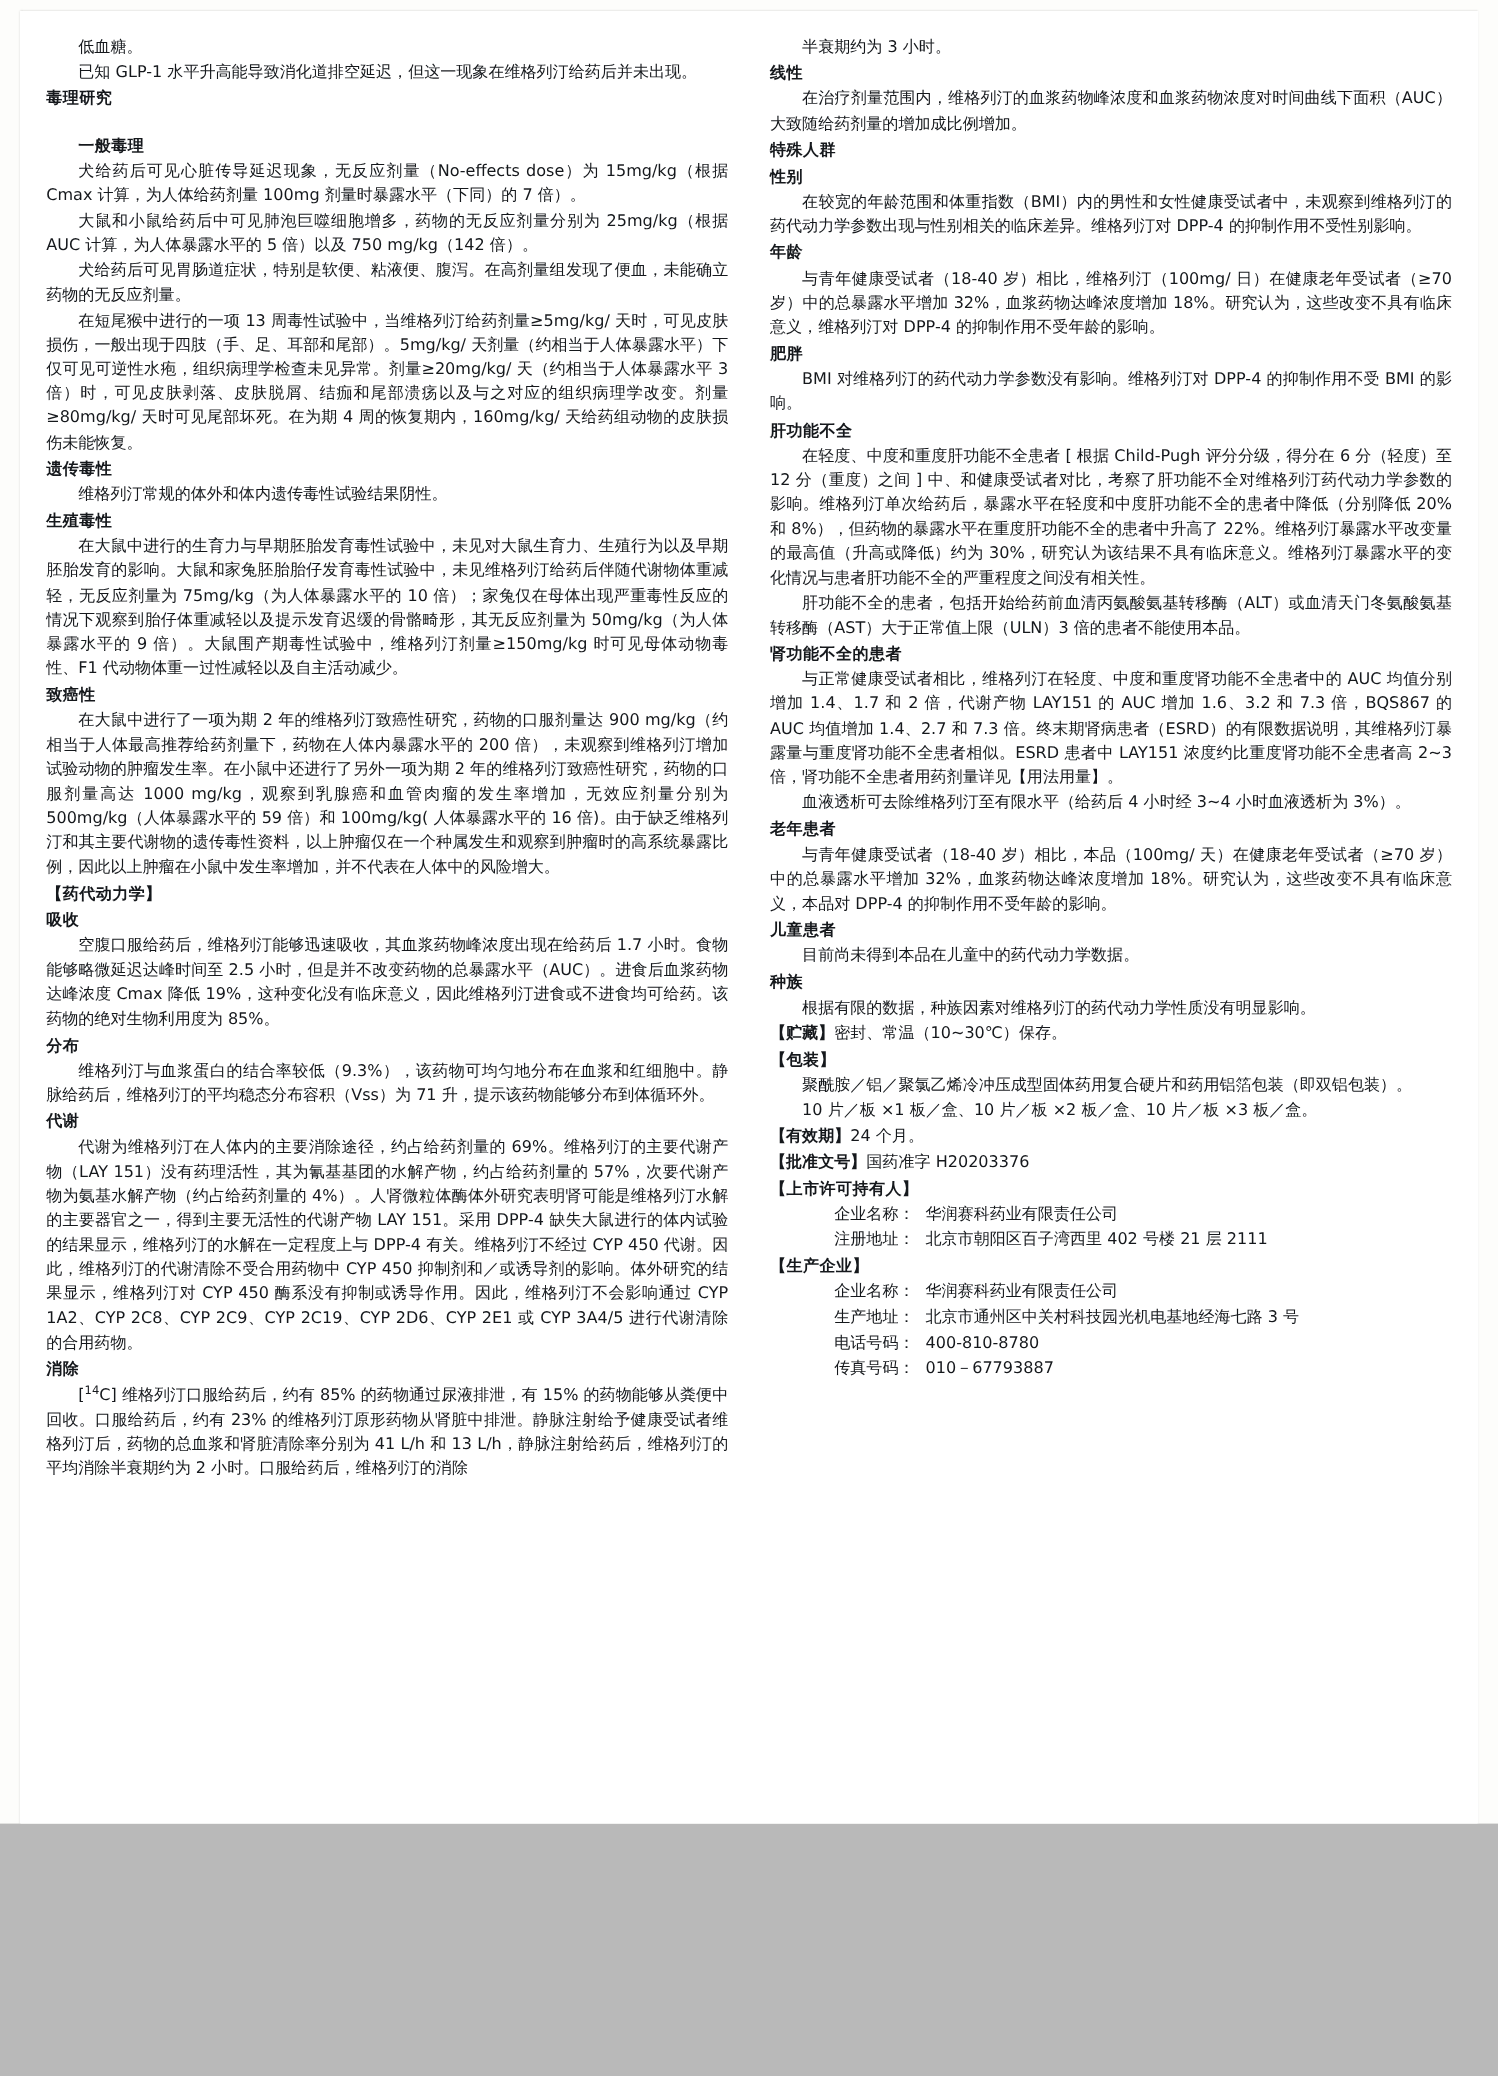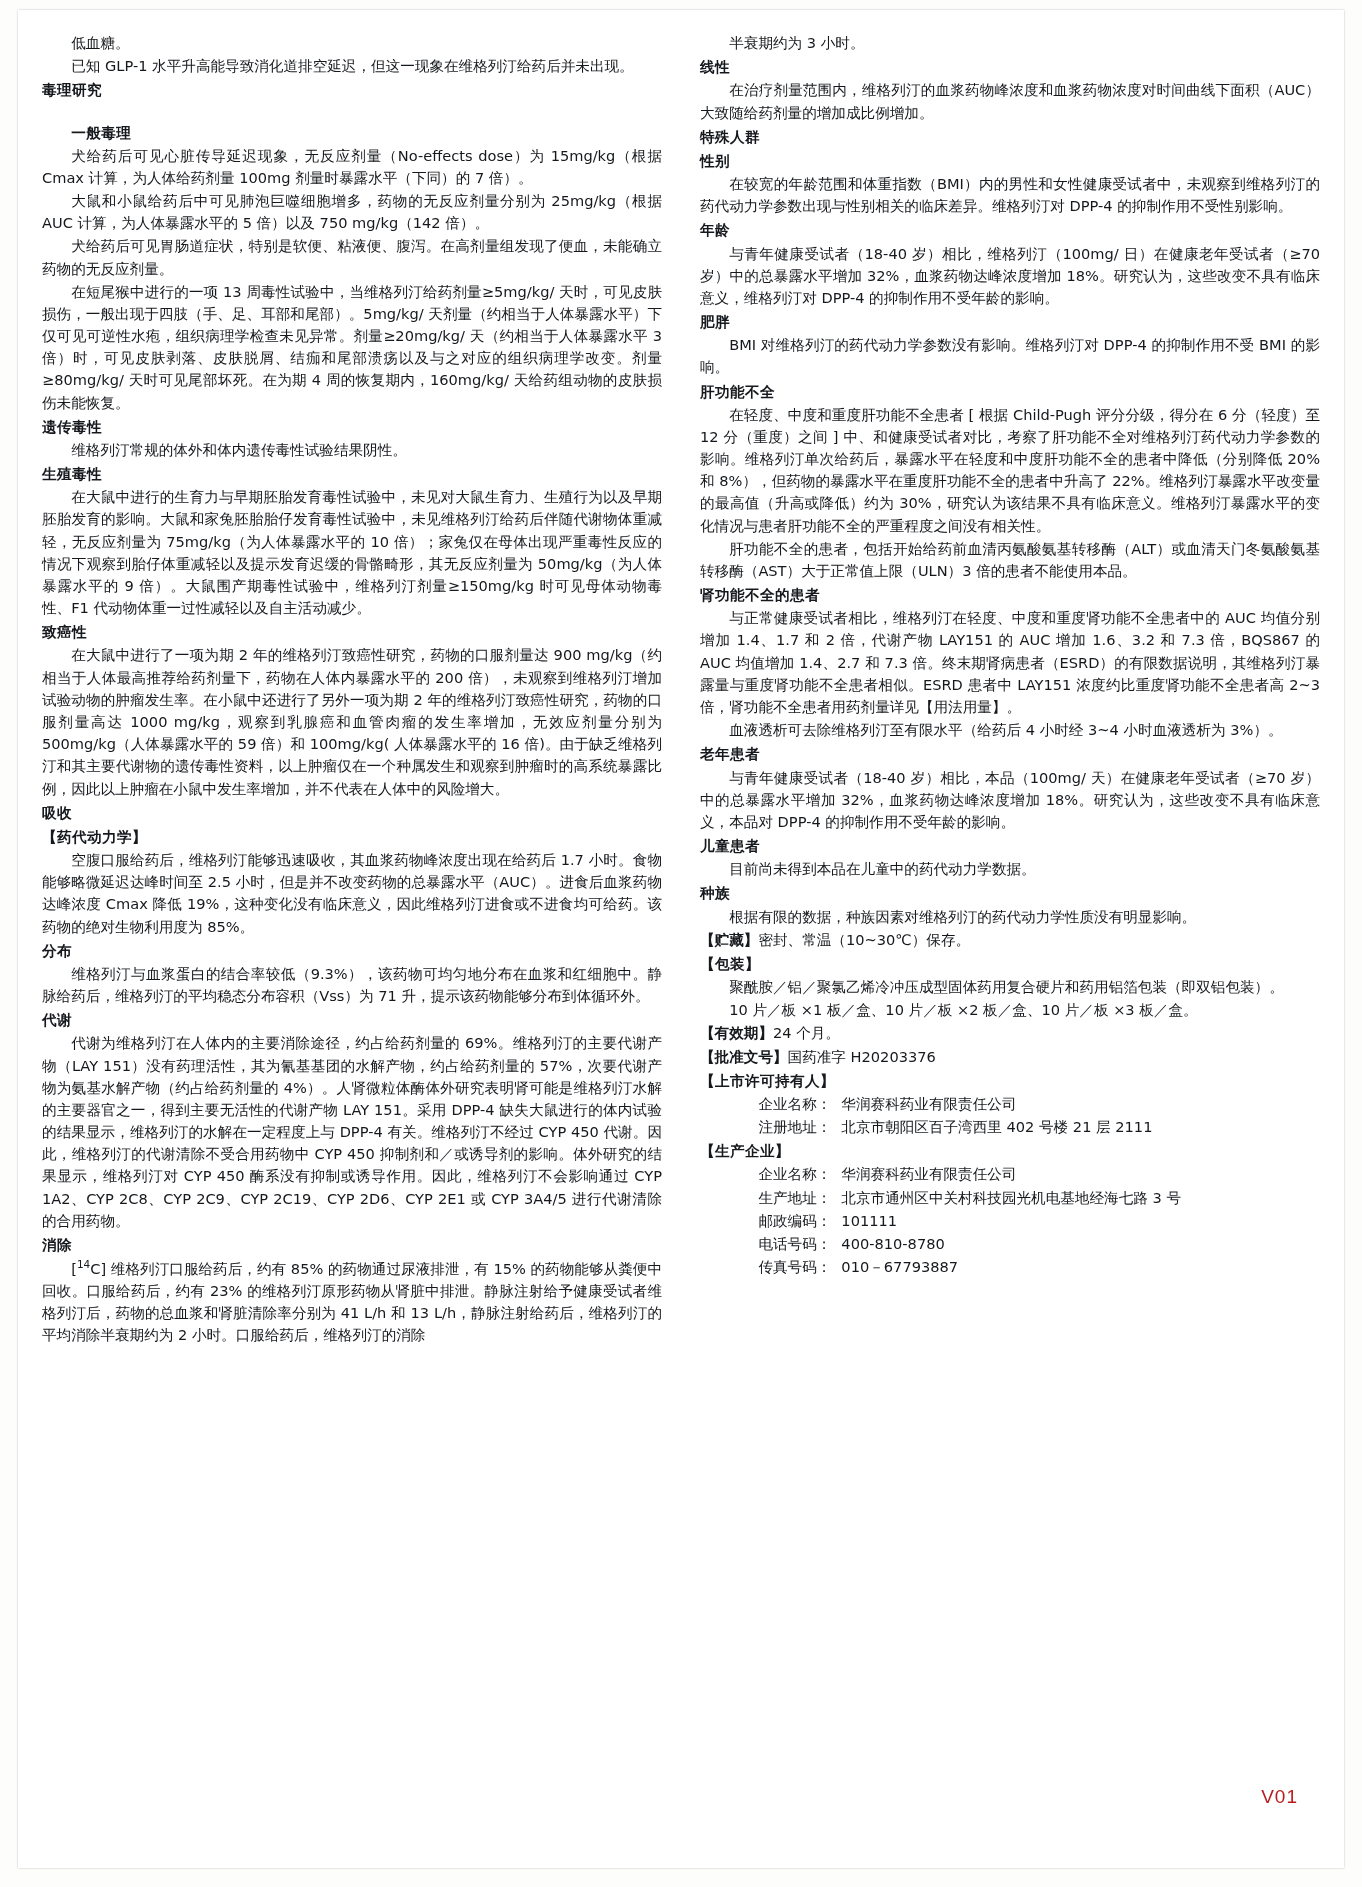--- a/index.html
+++ b/index.html
@@ -3,21 +3,21 @@
 <meta charset="utf-8">
 <style>
   html, body {
     margin: 0;
     padding: 0;
     background: #b9b9b9;
   }
   .page {
     position: relative;
     width: 1362px;
-    height: 1887px;
+    height: 1658px;
     background: #fdfdfb;
     box-sizing: border-box;
     font-family: "DejaVu Sans", sans-serif;
     overflow: hidden;
   }
   .sheet {
     position: absolute;
     left: 18px;
     top: 10px;
     width: 1326px;
@@ -101,22 +101,22 @@
           <p class="para">犬给药后可见心脏传导延迟现象，无反应剂量（No-effects dose）为 15mg/kg（根据 Cmax 计算，为人体给药剂量 100mg 剂量时暴露水平（下同）的 7 倍）。</p>
           <p class="para">大鼠和小鼠给药后中可见肺泡巨噬细胞增多，药物的无反应剂量分别为 25mg/kg（根据 AUC 计算，为人体暴露水平的 5 倍）以及 750 mg/kg（142 倍）。</p>
           <p class="para">犬给药后可见胃肠道症状，特别是软便、粘液便、腹泻。在高剂量组发现了便血，未能确立药物的无反应剂量。</p>
           <p class="para">在短尾猴中进行的一项 13 周毒性试验中，当维格列汀给药剂量≥5mg/kg/ 天时，可见皮肤损伤，一般出现于四肢（手、足、耳部和尾部）。5mg/kg/ 天剂量（约相当于人体暴露水平）下仅可见可逆性水疱，组织病理学检查未见异常。剂量≥20mg/kg/ 天（约相当于人体暴露水平 3 倍）时，可见皮肤剥落、皮肤脱屑、结痂和尾部溃疡以及与之对应的组织病理学改变。剂量≥80mg/kg/ 天时可见尾部坏死。在为期 4 周的恢复期内，160mg/kg/ 天给药组动物的皮肤损伤未能恢复。</p>
           <div class="h2">遗传毒性</div>
           <p class="para">维格列汀常规的体外和体内遗传毒性试验结果阴性。</p>
           <div class="h2">生殖毒性</div>
           <p class="para">在大鼠中进行的生育力与早期胚胎发育毒性试验中，未见对大鼠生育力、生殖行为以及早期胚胎发育的影响。大鼠和家兔胚胎胎仔发育毒性试验中，未见维格列汀给药后伴随代谢物体重减轻，无反应剂量为 75mg/kg（为人体暴露水平的 10 倍）；家兔仅在母体出现严重毒性反应的情况下观察到胎仔体重减轻以及提示发育迟缓的骨骼畸形，其无反应剂量为 50mg/kg（为人体暴露水平的 9 倍）。大鼠围产期毒性试验中，维格列汀剂量≥150mg/kg 时可见母体动物毒性、F1 代动物体重一过性减轻以及自主活动减少。</p>
           <div class="h2">致癌性</div>
           <p class="para">在大鼠中进行了一项为期 2 年的维格列汀致癌性研究，药物的口服剂量达 900 mg/kg（约相当于人体最高推荐给药剂量下，药物在人体内暴露水平的 200 倍），未观察到维格列汀增加试验动物的肿瘤发生率。在小鼠中还进行了另外一项为期 2 年的维格列汀致癌性研究，药物的口服剂量高达 1000 mg/kg，观察到乳腺癌和血管肉瘤的发生率增加，无效应剂量分别为 500mg/kg（人体暴露水平的 59 倍）和 100mg/kg( 人体暴露水平的 16 倍)。由于缺乏维格列汀和其主要代谢物的遗传毒性资料，以上肿瘤仅在一个种属发生和观察到肿瘤时的高系统暴露比例，因此以上肿瘤在小鼠中发生率增加，并不代表在人体中的风险增大。</p>
+          <div class="h2">【药代动力学】</div>
           <div class="h2">吸收</div>
-          <div class="h2">【药代动力学】</div>
           <p class="para">空腹口服给药后，维格列汀能够迅速吸收，其血浆药物峰浓度出现在给药后 1.7 小时。食物能够略微延迟达峰时间至 2.5 小时，但是并不改变药物的总暴露水平（AUC）。进食后血浆药物达峰浓度 Cmax 降低 19%，这种变化没有临床意义，因此维格列汀进食或不进食均可给药。该药物的绝对生物利用度为 85%。</p>
           <div class="h2">分布</div>
           <p class="para">维格列汀与血浆蛋白的结合率较低（9.3%），该药物可均匀地分布在血浆和红细胞中。静脉给药后，维格列汀的平均稳态分布容积（Vss）为 71 升，提示该药物能够分布到体循环外。</p>
           <div class="h2">代谢</div>
           <p class="para">代谢为维格列汀在人体内的主要消除途径，约占给药剂量的 69%。维格列汀的主要代谢产物（LAY 151）没有药理活性，其为氰基基团的水解产物，约占给药剂量的 57%，次要代谢产物为氨基水解产物（约占给药剂量的 4%）。人肾微粒体酶体外研究表明肾可能是维格列汀水解的主要器官之一，得到主要无活性的代谢产物 LAY 151。采用 DPP-4 缺失大鼠进行的体内试验的结果显示，维格列汀的水解在一定程度上与 DPP-4 有关。维格列汀不经过 CYP 450 代谢。因此，维格列汀的代谢清除不受合用药物中 CYP 450 抑制剂和／或诱导剂的影响。体外研究的结果显示，维格列汀对 CYP 450 酶系没有抑制或诱导作用。因此，维格列汀不会影响通过 CYP 1A2、CYP 2C8、CYP 2C9、CYP 2C19、CYP 2D6、CYP 2E1 或 CYP 3A4/5 进行代谢清除的合用药物。</p>
           <div class="h2">消除</div>
           <p class="para">[<span class="sup">14</span>C] 维格列汀口服给药后，约有 85% 的药物通过尿液排泄，有 15% 的药物能够从粪便中回收。口服给药后，约有 23% 的维格列汀原形药物从肾脏中排泄。静脉注射给予健康受试者维格列汀后，药物的总血浆和肾脏清除率分别为 41 L/h 和 13 L/h，静脉注射给药后，维格列汀的平均消除半衰期约为 2 小时。口服给药后，维格列汀的消除</p>
         </div>
       <div class="col" id="right-col">
           <p class="para">半衰期约为 3 小时。</p>
@@ -159,24 +159,20 @@
           <div class="h2">【生产企业】</div>
           <div class="kv">
             <span class="k">企业名称：</span>
             <span class="v">华润赛科药业有限责任公司</span>
           </div>
           <div class="kv">
             <span class="k">生产地址：</span>
             <span class="v">北京市通州区中关村科技园光机电基地经海七路 3 号</span>
           </div>
           <div class="kv">
-            <span class="k">邮政编码：</span>
-            <span class="v">101111</span>
-          </div>
-          <div class="kv">
             <span class="k">电话号码：</span>
             <span class="v">400-810-8780</span>
           </div>
           <div class="kv">
             <span class="k">传真号码：</span>
             <span class="v">010－67793887</span>
           </div>
         </div>
     </div>
     <div class="footer">V01</div>

